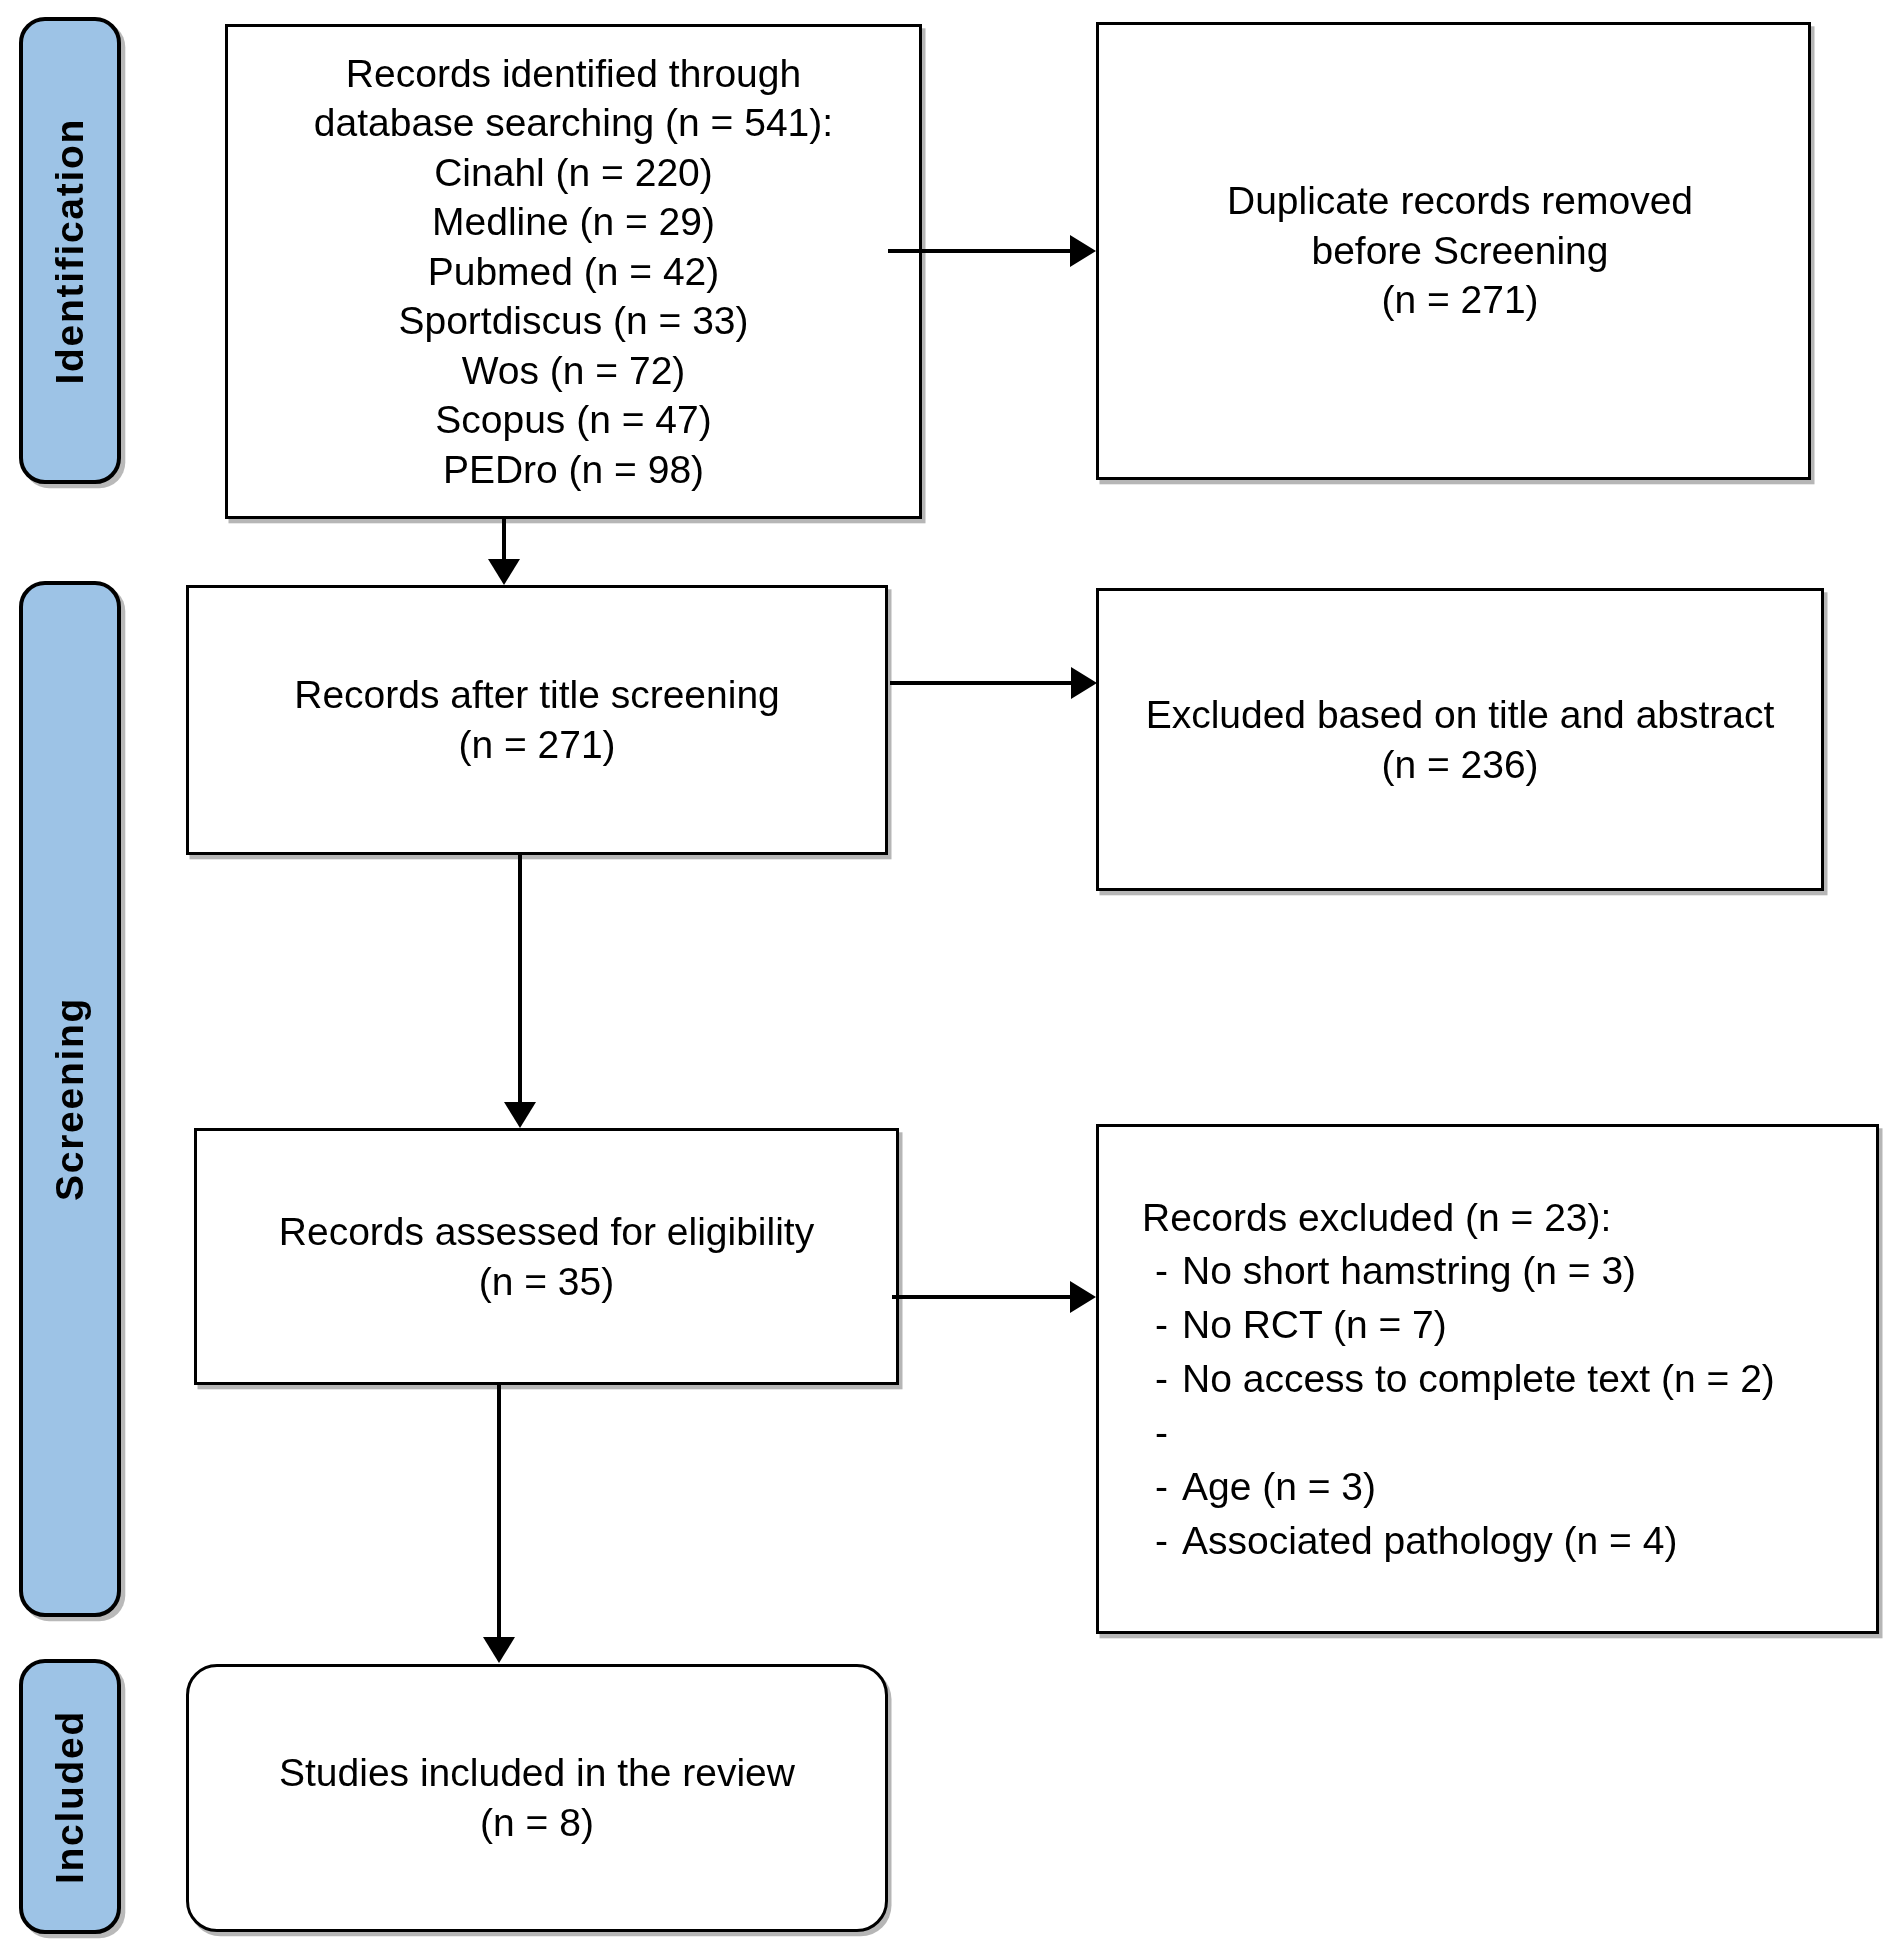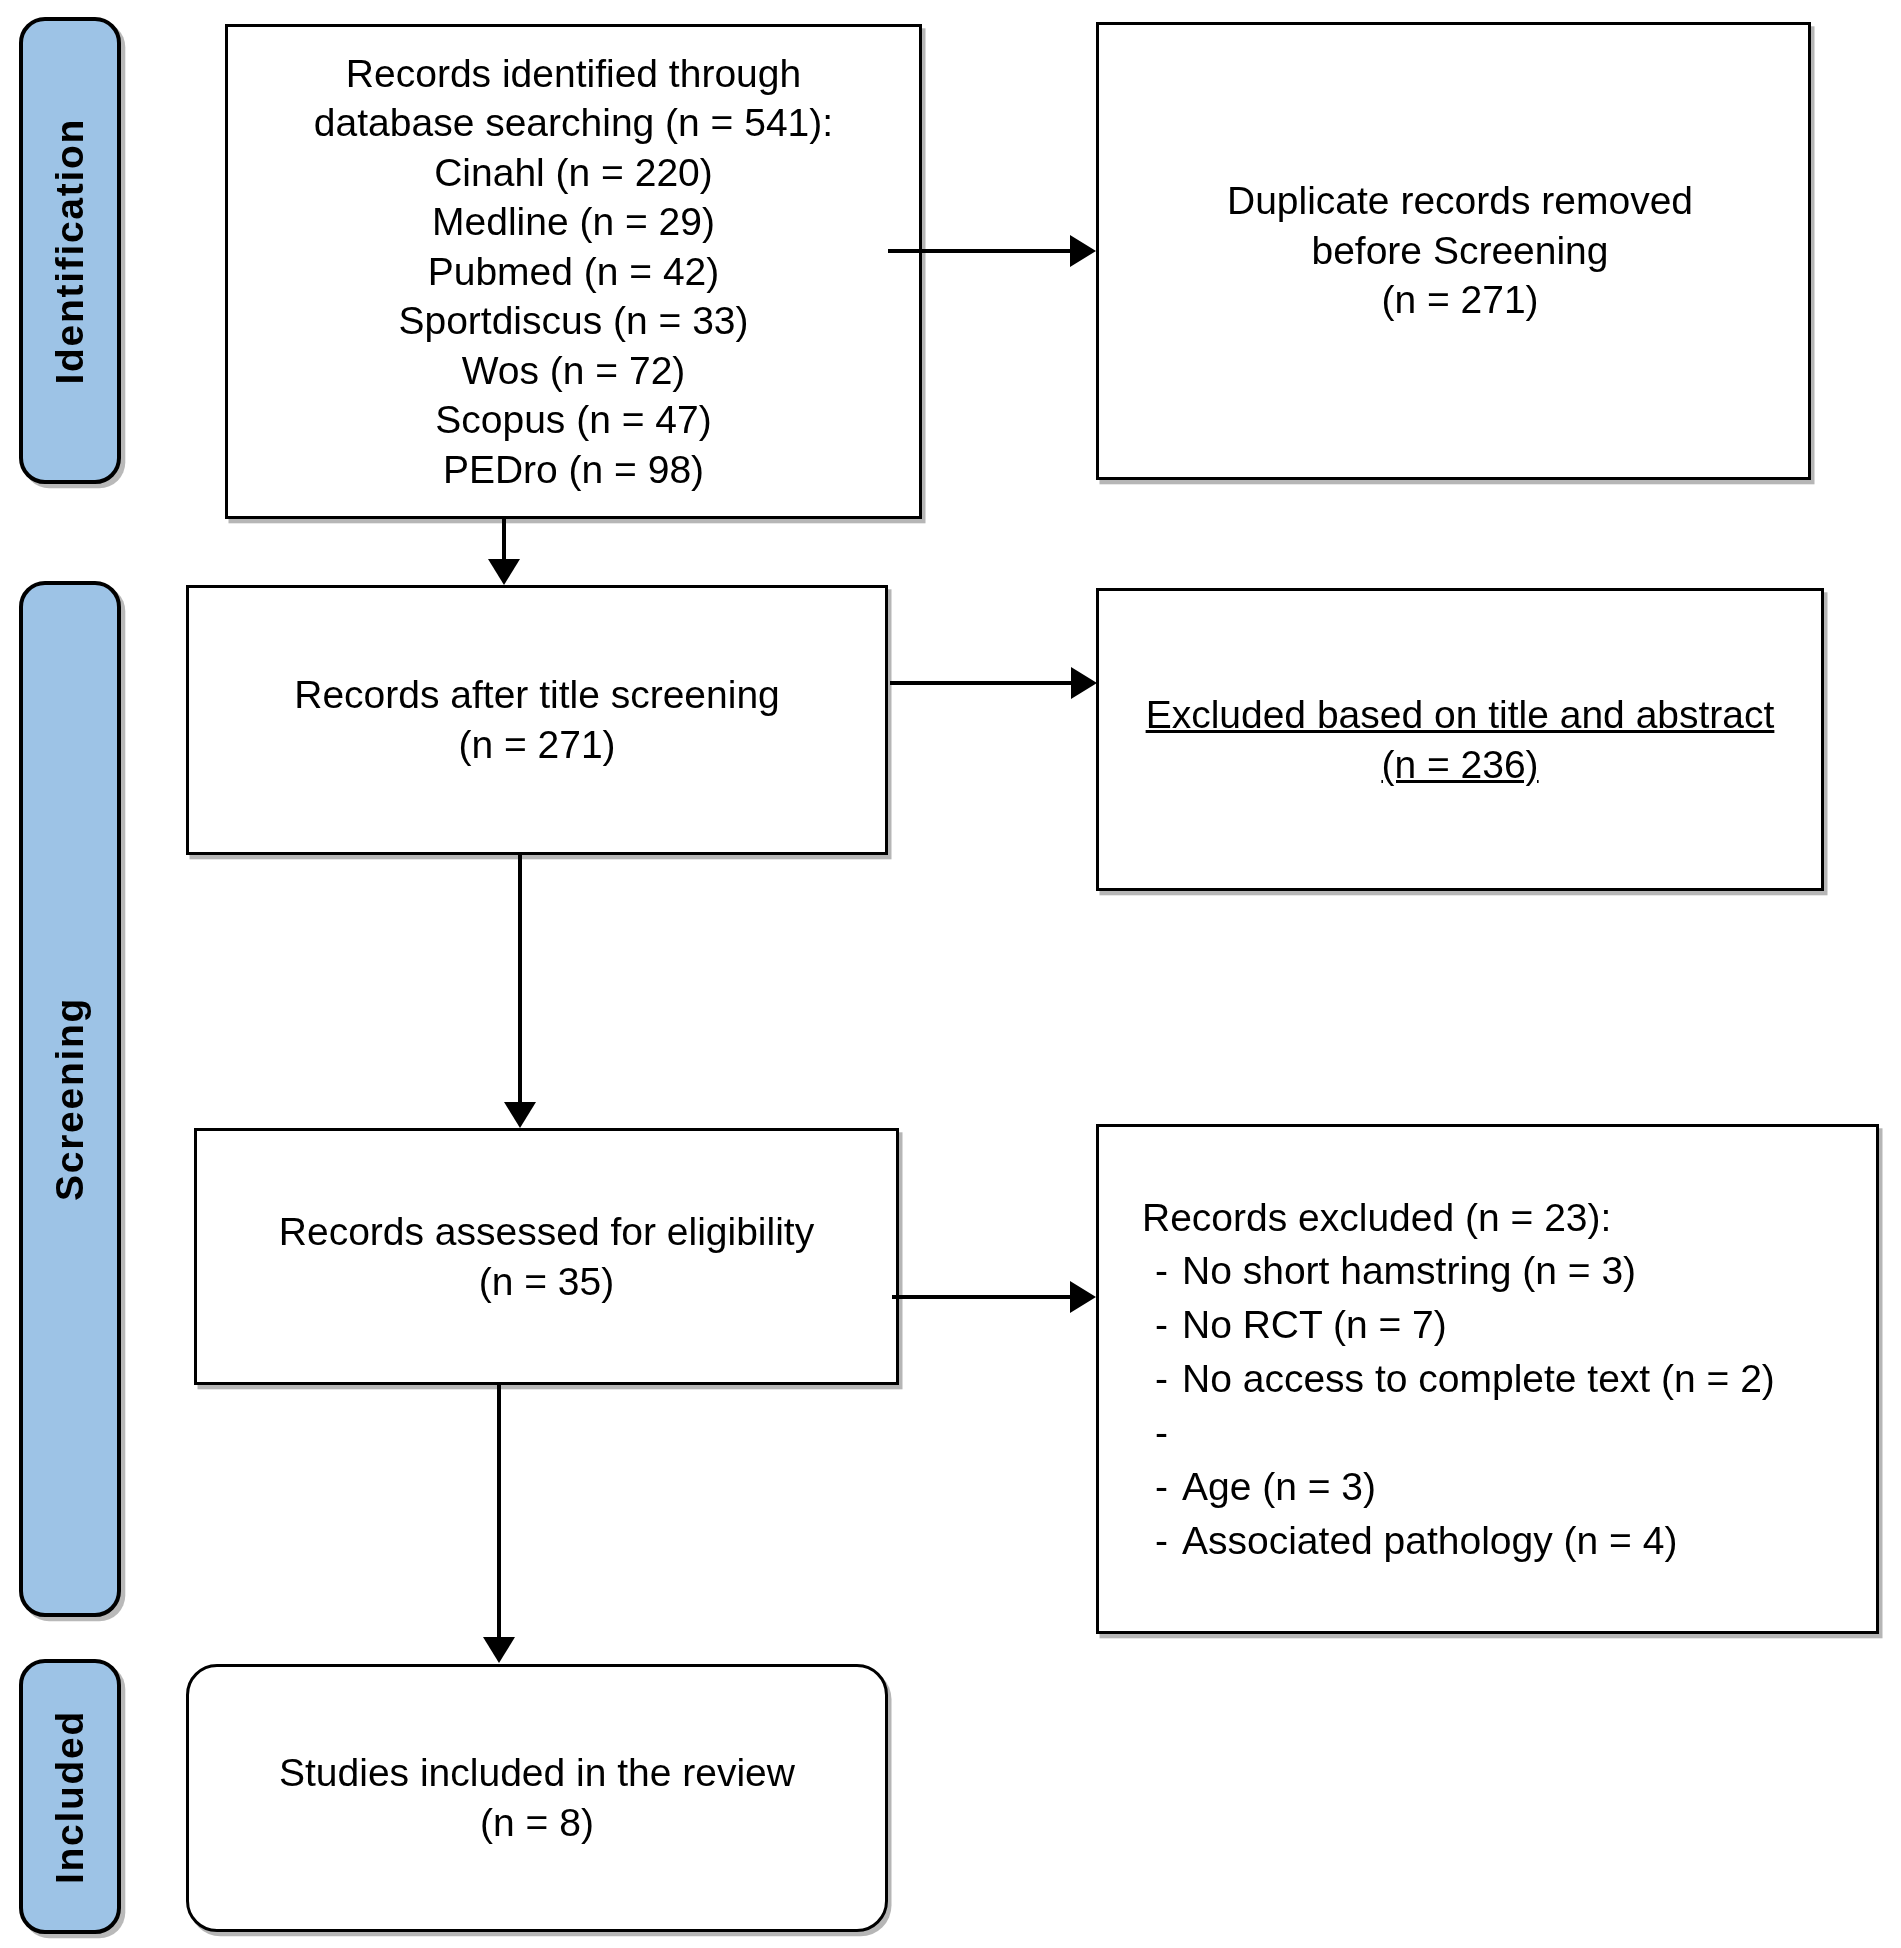--- a/index.html
+++ b/index.html
@@ -50,21 +50,21 @@
     justify-content: center;
     font-size: 39px;
     line-height: 1.27;
   }
   .box-text { text-align: center; width: 100%; }
   .line { display: block; }
 
   #box-identified          { left: 186px;  top: 24px;   width: 697px; height: 495px; margin-left: 39px; }
   #box-duplicates          { left: 1096px; top: 21.6px;   width: 715px; height: 458px; padding-left: 13px; }
   #box-title-screening     { left: 186px;  top: 585px;  width: 702px; height: 270px; }
-  #box-excluded-title      { left: 1096px; top: 588px;  width: 728px; height: 303px; text-decoration: underline; }
+  #box-excluded-title      { left: 1096px; top: 588px;  width: 728px; height: 303px; }
   #box-eligibility         { left: 194px;  top: 1128px; width: 705px; height: 257px; }
   #box-records-excluded    { left: 1096px; top: 1124px; width: 783px; height: 510px; }
   #box-included-studies    { left: 186px;  top: 1664px; width: 702px; height: 268px; border-radius: 31px; }
 
   
   #box-records-excluded .box-text {
     text-align: left;
     padding: 0 26px 0 43px;
     line-height: 1.38;
     box-sizing: border-box;

